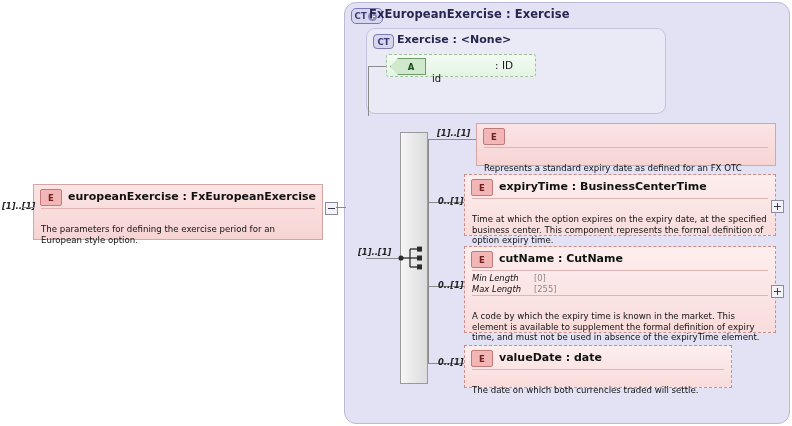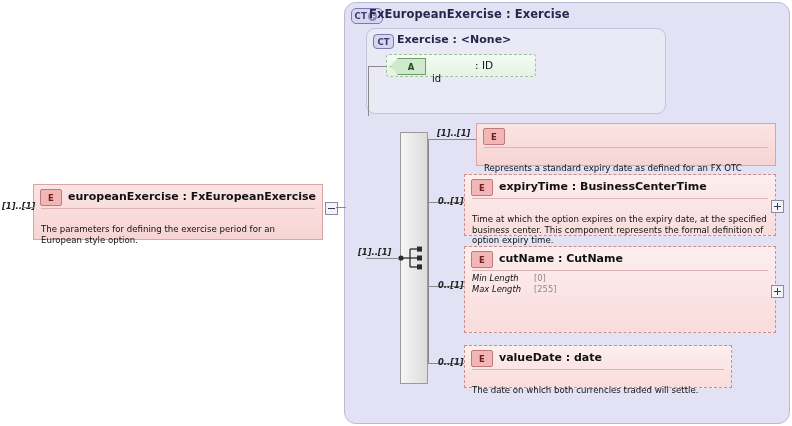--- a/index.html
+++ b/index.html
@@ -76,21 +76,21 @@
     border-radius:3px;
   }
   .attr-chev{
     position:absolute;left:3px;top:3px;width:34px;height:15px;
     background:#cfe9cc;border:1px solid #6f9a6b;
     clip-path:polygon(8px 0,100% 0,100% 100%,8px 100%,0 50%);
     display:flex;align-items:center;justify-content:center;
   }
   .attr-chev span{font-size:8.5px;font-weight:bold;color:#1d4d1d;padding-left:6px;}
   .attr-name{position:absolute;left:45px;top:18px;font-size:10px;color:#111;}
-  .attr-type{position:absolute;left:88px;top:4px;font-size:10.5px;color:#111;}
+  .attr-type{position:absolute;left:108px;top:4px;font-size:10.5px;color:#111;}
 
   
   .seq-box{
     left:400px;top:132px;width:28px;height:252px;
     background:linear-gradient(90deg,#f6f6f6,#ebebeb 40%,#dcdcdc);
     border:1px solid #9a9a9a;
   }
   .seq-icon{left:398px;top:244px;width:32px;height:28px;}
 
   
@@ -233,20 +233,21 @@
     <div class="el-facets">
       <div class="facet-row">
         <span class="facet-name">Min Length</span>
         <span class="facet-val">[0]</span>
       </div>
       <div class="facet-row">
         <span class="facet-name">Max Length</span>
         <span class="facet-val">[255]</span>
       </div>
     </div>
+    <div class="el-doc">A code by which the expiry time is known in the market. This element is available to supplement the formal definition of expiry time, and must not be used in absence of the expiryTime element.</div>
   </div>
   <div class="tog plus" style="left:771px;top:285px;"></div>
 
   <div class="abs ln h" style="left:428px;top:363px;width:38px;"></div>
   <div class="card" style="left:438px;top:357px;">0..[1]</div>
   <div class="abs el dashed" style="left:464px;top:345px;width:268px;height:43px;">
     <div class="el-hd">
       <div class="badge-e">E</div>
       <div class="el-title">valueDate : date</div>
     </div>

